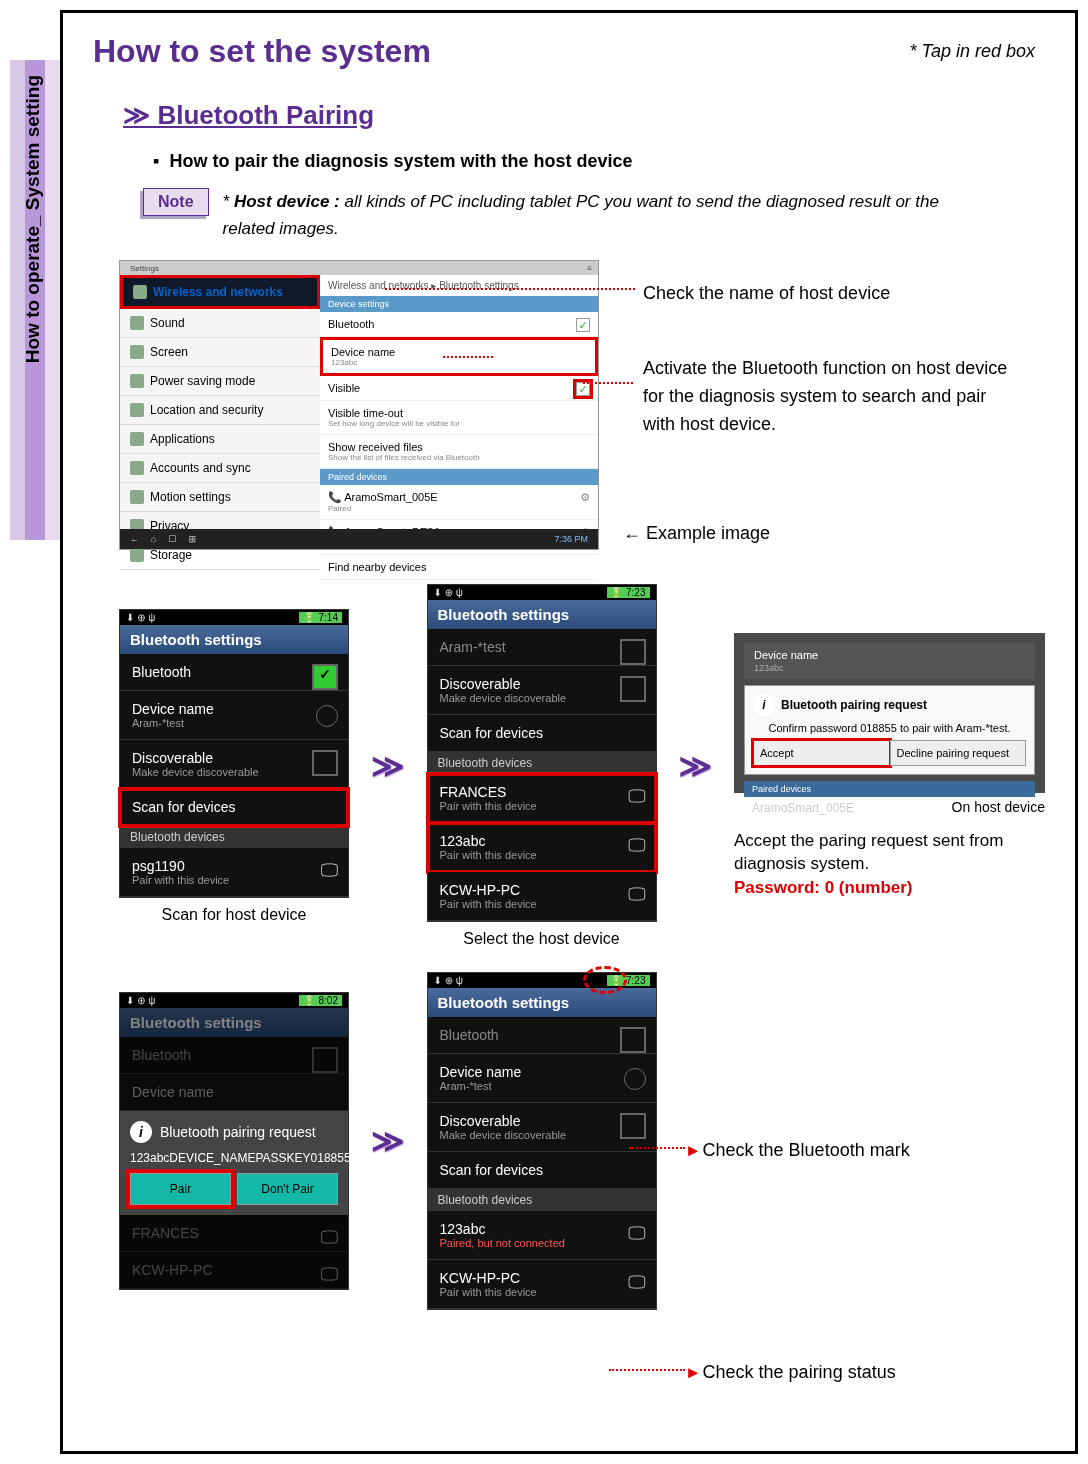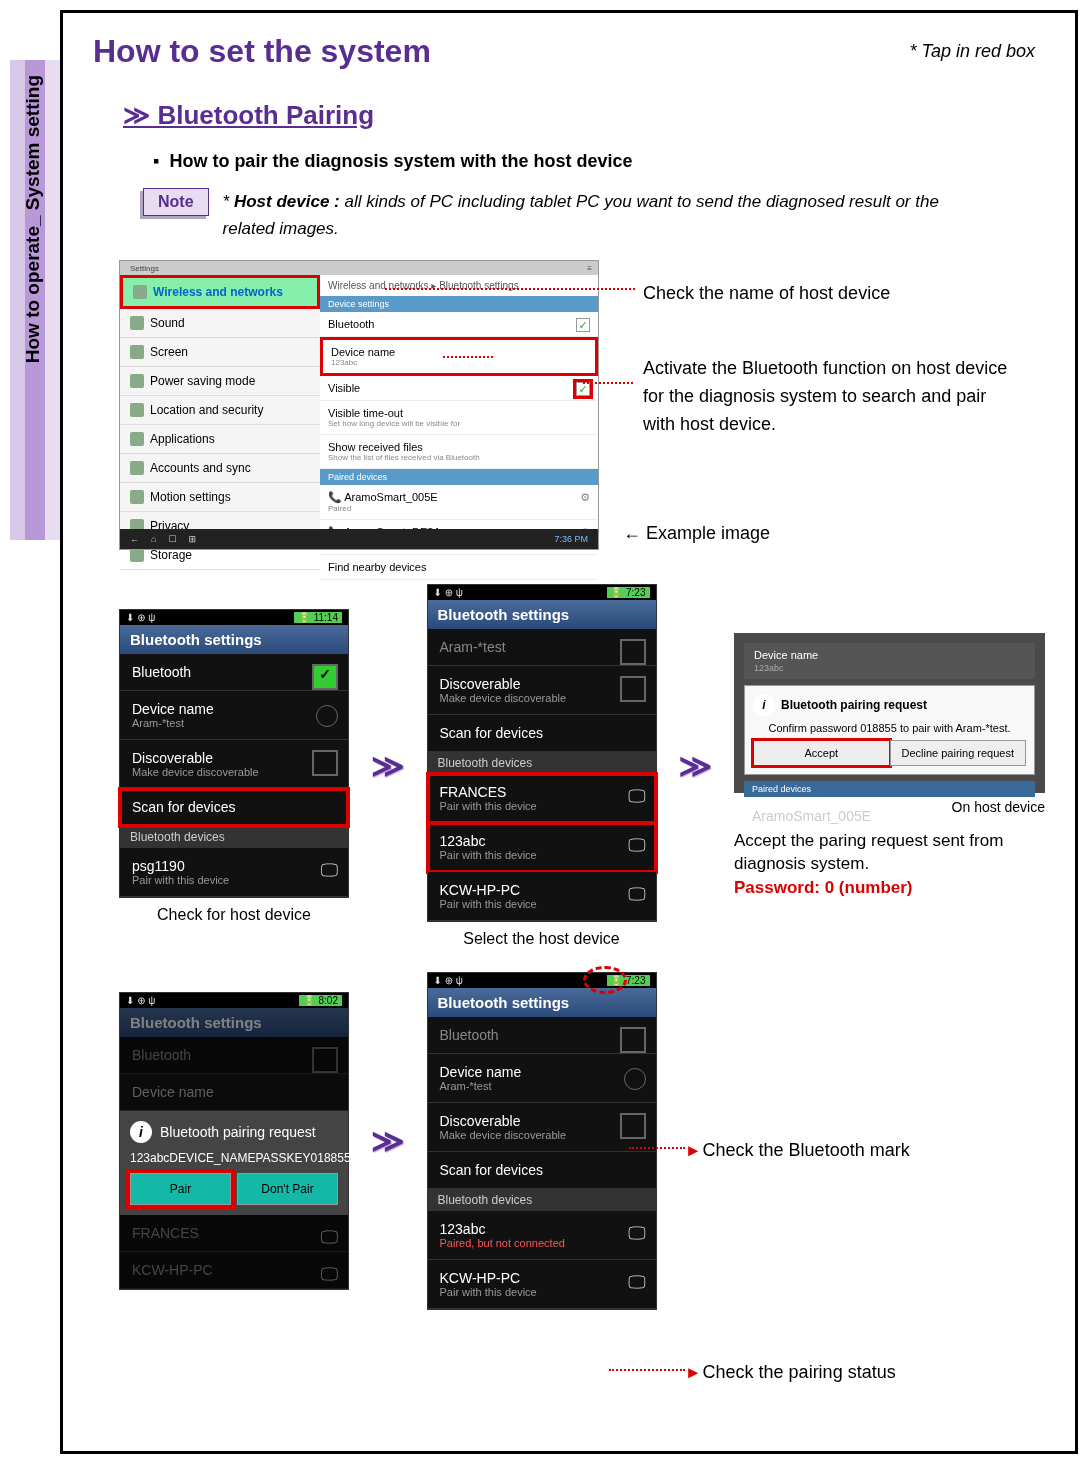--- a/index.html
+++ b/index.html
@@ -15,21 +15,21 @@
   .note-row { margin-left: 50px; display: flex; align-items: flex-start; gap: 14px; }
   .note-box { background: #e8dcf0; border: 1px solid #5a2d91; padding: 4px 14px; font-weight: bold; color: #5a2d91; font-size: 16px; box-shadow: -3px 3px 0 #b0a4c2; }
   .note-text { font-size: 17px; font-style: italic; line-height: 1.6; flex: 1; margin-right: 50px; }
   .note-text b { font-style: italic; }
   .fig-area { position: relative; margin-top: 18px; }
   .tablet { width: 480px; height: 290px; background: #eee; border: 1px solid #999; position: relative; margin-left: 26px; }
   .tablet-top { position: absolute; top: 0; left: 0; right: 0; height: 14px; background: #ccc; display:flex; align-items:center; font-size:8px; color:#444; padding-left:10px;}
   .tablet-top::after{content:"≡"; position:absolute; right:6px;}
   .tablet-left { position: absolute; left: 0; top: 14px; width: 200px; bottom: 20px; background: #f5f5f5; }
   .tab-item { padding: 7px 10px; font-size: 12px; border-bottom: 1px solid #ddd; display:flex; align-items:center; gap:6px;}
-  .tab-item.hl { background: #86efac; border: 3px solid #d00; color: #0066cc; font-weight: bold; }
+  .tab-item.hl { background: #0f172a; border: 3px solid #d00; color: #0066cc; font-weight: bold; }
   .tab-ico { width:14px;height:14px;display:inline-block;background:#8a8;border-radius:2px;}
   .tablet-right { position: absolute; left: 200px; top: 14px; right: 0; bottom: 20px; background: #fff; }
   .tab-crumb { padding: 5px 8px; font-size: 10px; color: #555; }
   .tab-section { background: #5a9ac9; color: #fff; font-size: 9px; padding: 3px 8px; }
   .tab-row { padding: 6px 8px; font-size: 11px; border-bottom: 1px solid #eee; position: relative; }
   .tab-row .sub { font-size: 8px; color: #888; display: block; }
   .tab-row .chk { position: absolute; right: 8px; top: 6px; width: 14px; height: 14px; border: 1px solid #999; background:#fff; color:#2a2; font-size:11px; text-align:center; line-height:12px;}
   .tab-row.bx { border: 3px solid #d00; }
   .tab-row.bx2 .chk { outline: 3px solid #d00; }
   .tablet-nav { position: absolute; bottom: 0; left: 0; right: 0; height: 20px; background: #222; color:#ccc; font-size:9px; display:flex; align-items:center; padding:0 10px; gap:12px;}
@@ -53,21 +53,21 @@
   .phone-cap { text-align:center; font-size:16px; margin-top:8px;}
   .phone-col{ display:flex; flex-direction:column; align-items:center;}
   .host-fig { width: 340px; }
   .host-shot{ background:#4a4a4a; padding:10px; font-size:12px; color:#fff; position:relative; height:160px;}
   .host-shot .dn{background:#555; padding:6px 10px; font-size:11px;}
   .host-shot .dnsub{font-size:9px;color:#aaa;}
   .host-dlg{ background:#f8f8f8; color:#000; margin:6px 0; padding:8px; border:1px solid #999;}
   .host-dlg .tt{font-size:12px; font-weight:bold; display:flex; align-items:center; gap:6px;}
   .host-dlg .msg{font-size:11px; text-align:center; margin:6px 0;}
   .host-btns{display:flex; gap:0;}
-  .host-btn{flex:1; background:#eee; border:1px solid #999; text-align:center; padding:6px; font-size:11px;}
+  .host-btn{flex:1; background:#eee; border:1px solid #999; text-align:left; padding:6px; font-size:11px;}
   .host-btn.hl{outline:3px solid #d00; outline-offset:-1px;}
   .host-cap{text-align:right; font-size:14px; margin-top:6px;}
   .accept-text{font-size:17px; margin-top:14px; line-height:1.4;}
   .pwd{color:#d00; font-weight:bold;}
   .ph-dlgbox{ background:#444; margin:0; padding:10px; color:#fff;}
   .ph-dlgbox .tt{font-size:14px; display:flex; align-items:center; gap:8px;}
   .ph-dlgbox .msg{font-size:12px; text-align:center; margin:8px 0;}
   .ph-dlgbtns{display:flex; gap:6px; margin-top:6px;}
   .ph-dlgbtn{flex:1; background:#14b8a6; color:#000; text-align:center; padding:8px 4px; font-size:12px; border:1px solid #999;}
   .ph-dlgbtn.hl{outline:4px solid #d00;}
@@ -140,31 +140,31 @@
     <div class="dashline" style="left:292px; top:28px; width:250px;"></div>
     <div class="dashline" style="left:350px; top:96px; width:50px;"></div>
     <div class="dashline" style="left:490px; top:122px; width:50px;"></div>
   </div>
 
   <div class="phone-row">
     <div class="phone-col">
       <div class="phone" id="ph1">
           <div class="ph-status">
             <span>⬇ ⊕ ψ</span>
-            <span class="r">🔋 11:14</span>
+            <span class="r">🔋 7:14</span>
           </div>
           <div class="ph-head">Bluetooth settings</div>
           <div class="ph-item">Bluetooth<span class="chk on">✓</span></div>
           <div class="ph-item">Device name<span class="sub">Aram-*test</span><span class="arrow"></span></div>
           <div class="ph-item">Discoverable<span class="sub">Make device discoverable</span><span class="chk"></span></div>
           <div class="ph-item redbox">Scan for devices</div>
           <div class="ph-section">Bluetooth devices</div>
           <div class="ph-item">psg1190<span class="sub">Pair with this device</span><span class="dev">🖵</span></div>
         </div>
-      <div class="phone-cap">Check for host device</div>
+      <div class="phone-cap">Scan for host device</div>
     </div>
     <div class="arrow-ico">≫</div>
     <div class="phone-col">
       <div class="phone" id="ph2">
           <div class="ph-status">
             <span>⬇ ⊕ ψ</span>
             <span class="r">🔋 7:23</span>
           </div>
           <div class="ph-head">Bluetooth settings</div>
           <div class="ph-item greyed">Aram-*test<span class="chk"></span></div>
@@ -186,21 +186,21 @@
               <span class="info-ico">i</span>
               <span>Bluetooth pairing request</span>
             </div>
           <div class="msg">Confirm password 018855 to pair with Aram-*test.</div>
           <div class="host-btns">
             <div class="host-btn hl">Accept</div>
             <div class="host-btn">Decline pairing request</div>
           </div>
         </div>
         <div class="tab-section" style="background:#3a6a9a;">Paired devices</div>
-        <div style="font-size:14px;padding:4px 8px;color:#ccc;margin-top:7px;">AramoSmart_005E</div>
+        <div style="font-size:12px;padding:4px 8px;color:#ccc;">AramoSmart_005E</div>
       </div>
       <div class="host-cap">On host device</div>
       <div class="accept-text">
         <span>Accept the paring request sent from diagnosis system.</span><br>
         <span class="pwd">Password: 0 (number)</span>
       </div>
     </div>
   </div>
 
   <div class="phone-row" style="margin-top:24px;">

